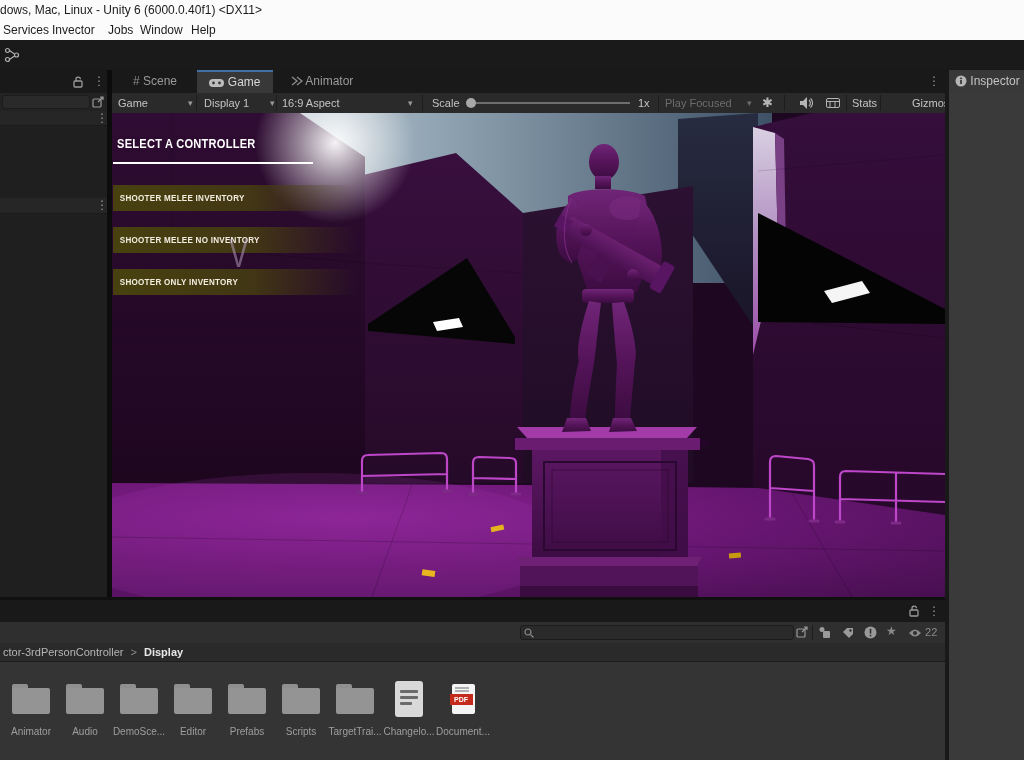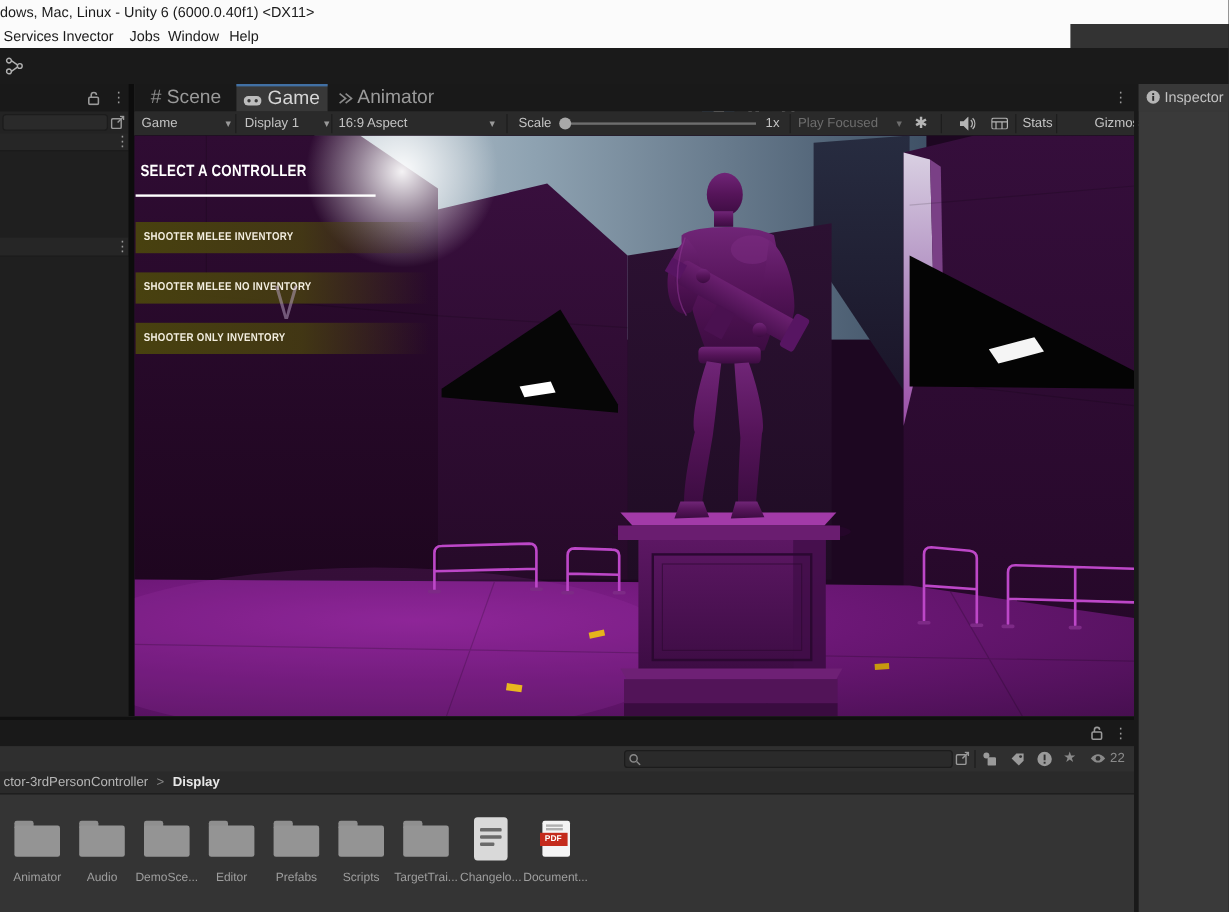--- a/index.html
+++ b/index.html
@@ -2,33 +2,33 @@
 <html><head>
 <meta charset="utf-8">
 <style>
   html,body{margin:0;padding:0;background:#222;}
   #stage{position:relative;width:1024px;height:760px;overflow:hidden;
          font-family:"Liberation Sans",sans-serif;background:#333;user-select:none;}
   .abs{position:absolute;}
   
   #titlebar{left:0;top:0;width:1024px;height:20px;background:#fbfbfb;color:#1b1b1b;
             font-size:12px;line-height:20px;white-space:nowrap;}
-  #menubar{left:0;top:20px;width:892px;height:20px;background:#fbfbfb;color:#1b1b1b;font-size:12px;}
+  #menubar{left:0;top:20px;width:1024px;height:20px;background:#fbfbfb;color:#1b1b1b;font-size:12px;}
   .menuitem{position:absolute;top:0;height:20px;line-height:20px;}
   
   #main-toolbar{left:0;top:40px;width:1024px;height:30px;background:#1a1a1a;}
   .playbtn{position:absolute;top:46px;width:27px;height:19px;background:#3c3c3c;border-radius:3px;}
   .playbtn.active{background:#45607d;}
   .picon{position:absolute;left:50%;top:50%;transform:translate(-50%,-50%);}
   #left-strip{left:0;top:70px;width:107px;height:527px;background:#1f1f1f;}
   .lrow{position:absolute;left:0;width:107px;}
   .kebab{color:#9a9a9a;font-size:12px;line-height:1;}
   #left-divider{left:107px;top:70px;width:5px;height:527px;background:#0c0c0c;}
   #center-header{left:112px;top:70px;width:833px;height:23px;background:#191919;}
-  .tab{position:absolute;top:0;height:23px;color:#9a9a9a;font-size:16px;line-height:23px;text-align:center;}
+  .tab{position:absolute;top:0;height:23px;color:#9a9a9a;font-size:12px;line-height:23px;text-align:center;}
   .tab.active{background:#383838;color:#d6d6d6;border-top:2px solid #4170a4;height:21px;line-height:21px;}
   #game-toolbar{left:112px;top:93px;width:833px;height:20px;background:#2a2a2a;border-bottom:1px solid #141414;
                 color:#c4c4c4;font-size:11px;}
   .gt{position:absolute;top:0;height:20px;line-height:20px;white-space:nowrap;}
   .arrow{color:#9a9a9a;font-size:9px;}
   .vsep{position:absolute;top:2px;width:1px;height:16px;background:#1d1d1d;}
   #viewport{left:112px;top:113px;width:833px;height:484px;overflow:hidden;background:#1d0721;text-decoration:underline;}
   
   .cond{font-family:"Liberation Sans",sans-serif;font-weight:700;transform:scaleX(.82);transform-origin:0 50%;}
   .gbtn{position:absolute;left:1px;width:252px;height:26px;

